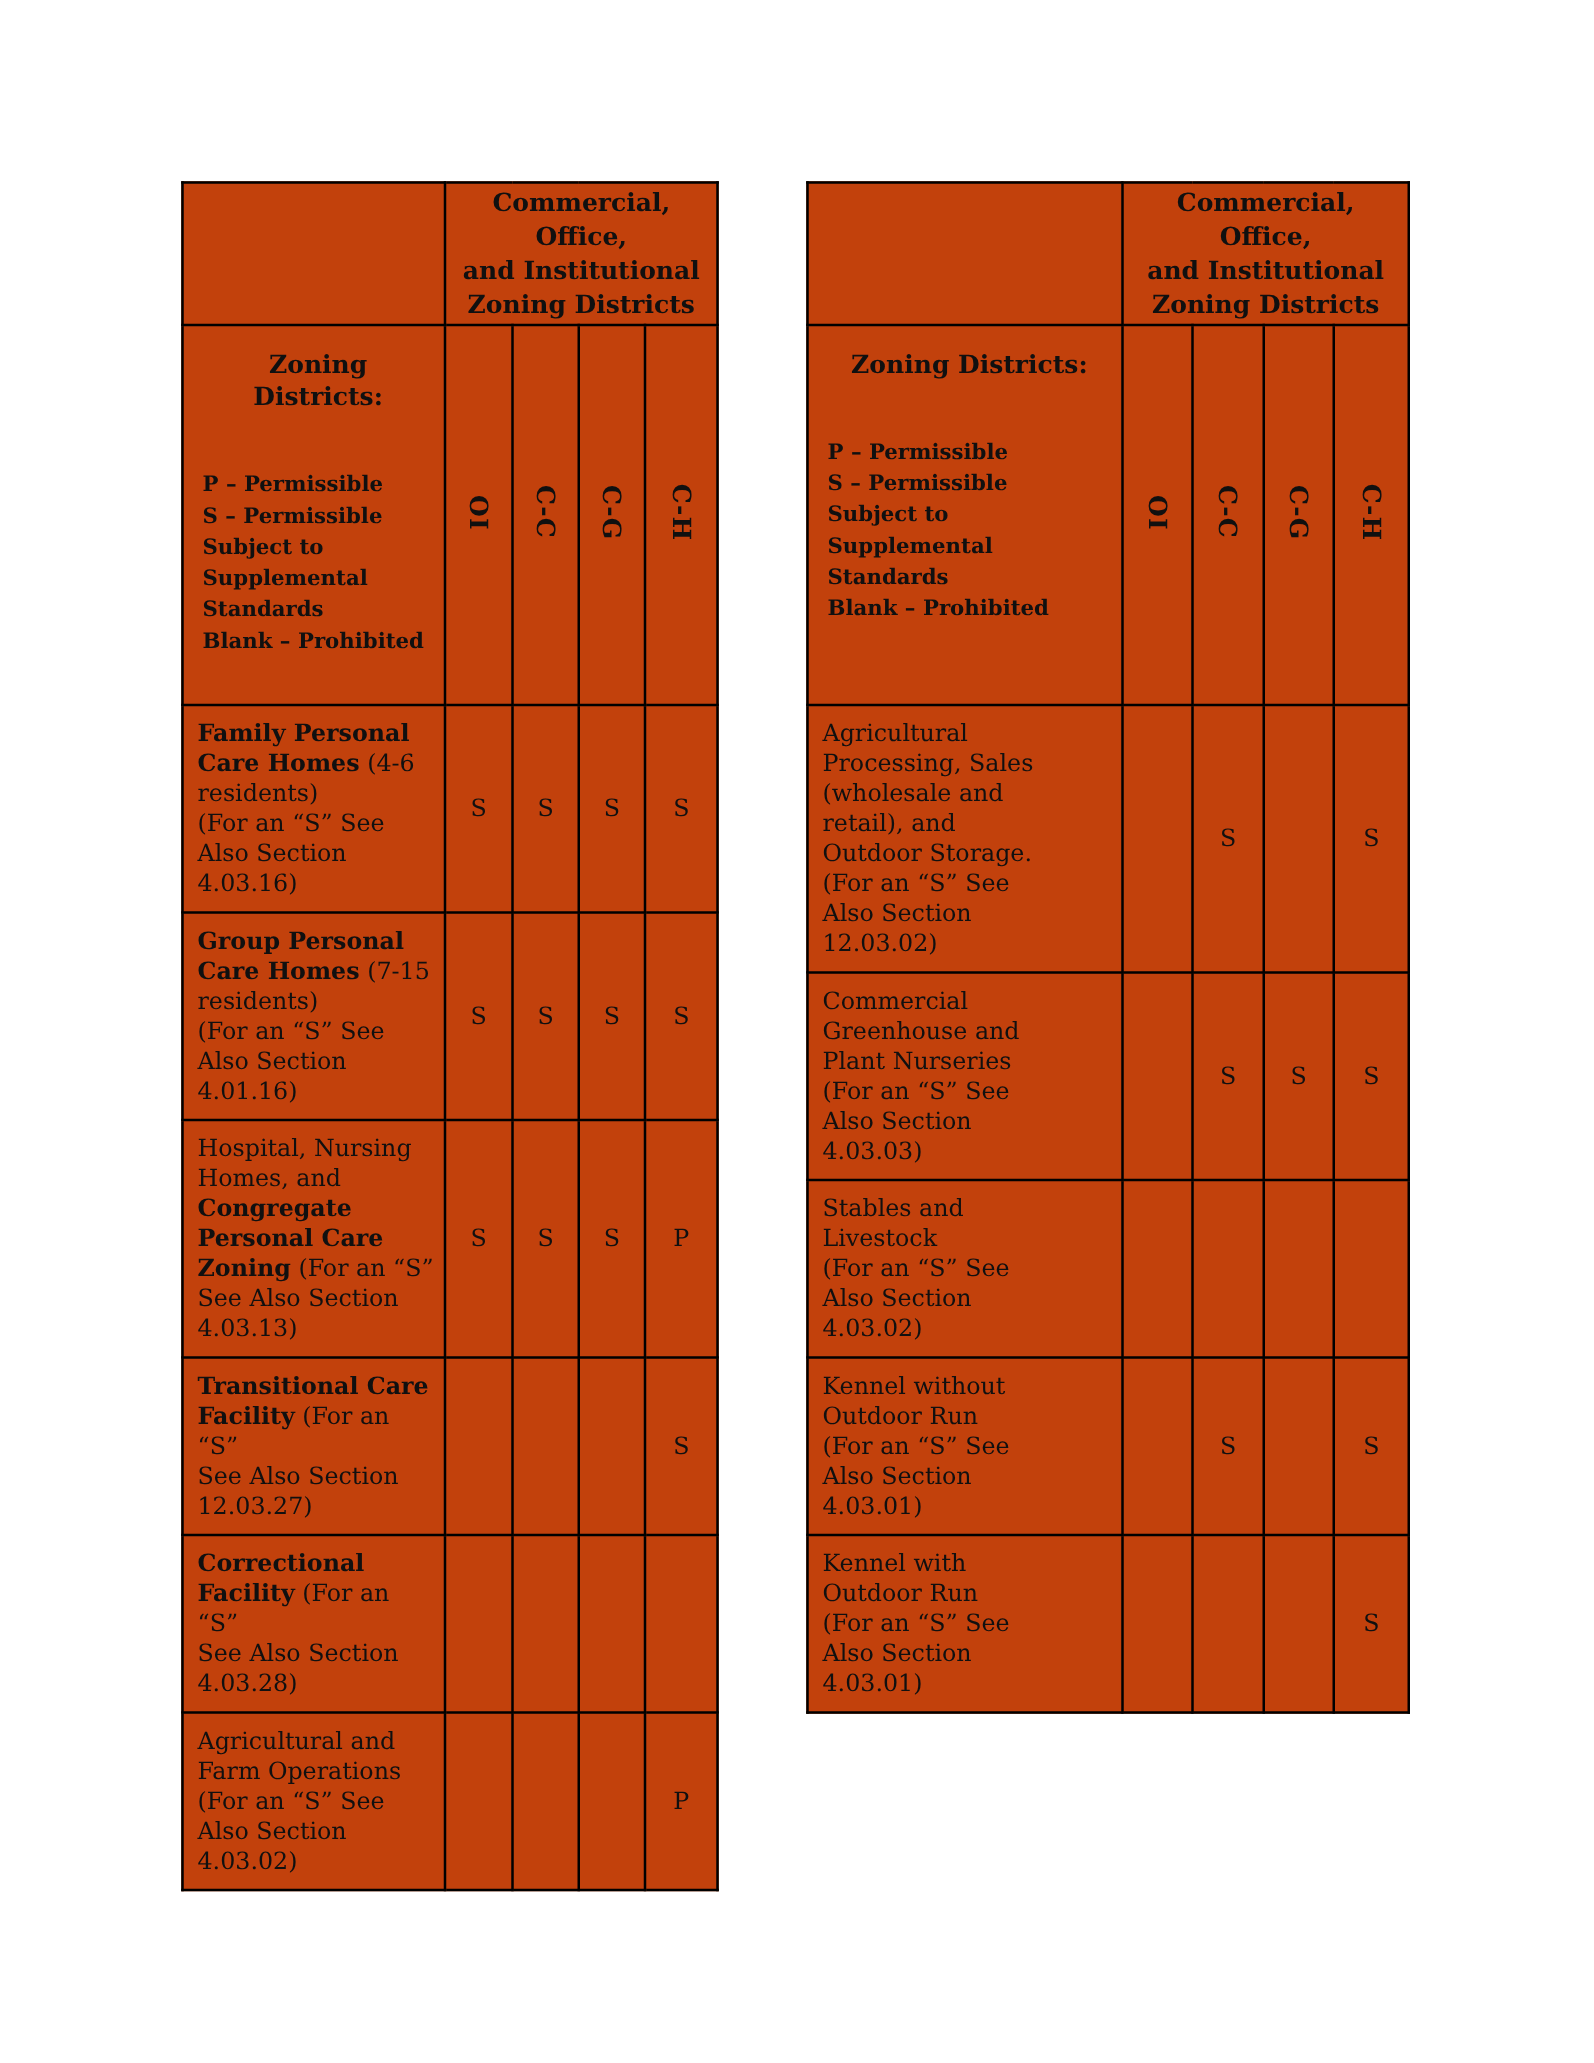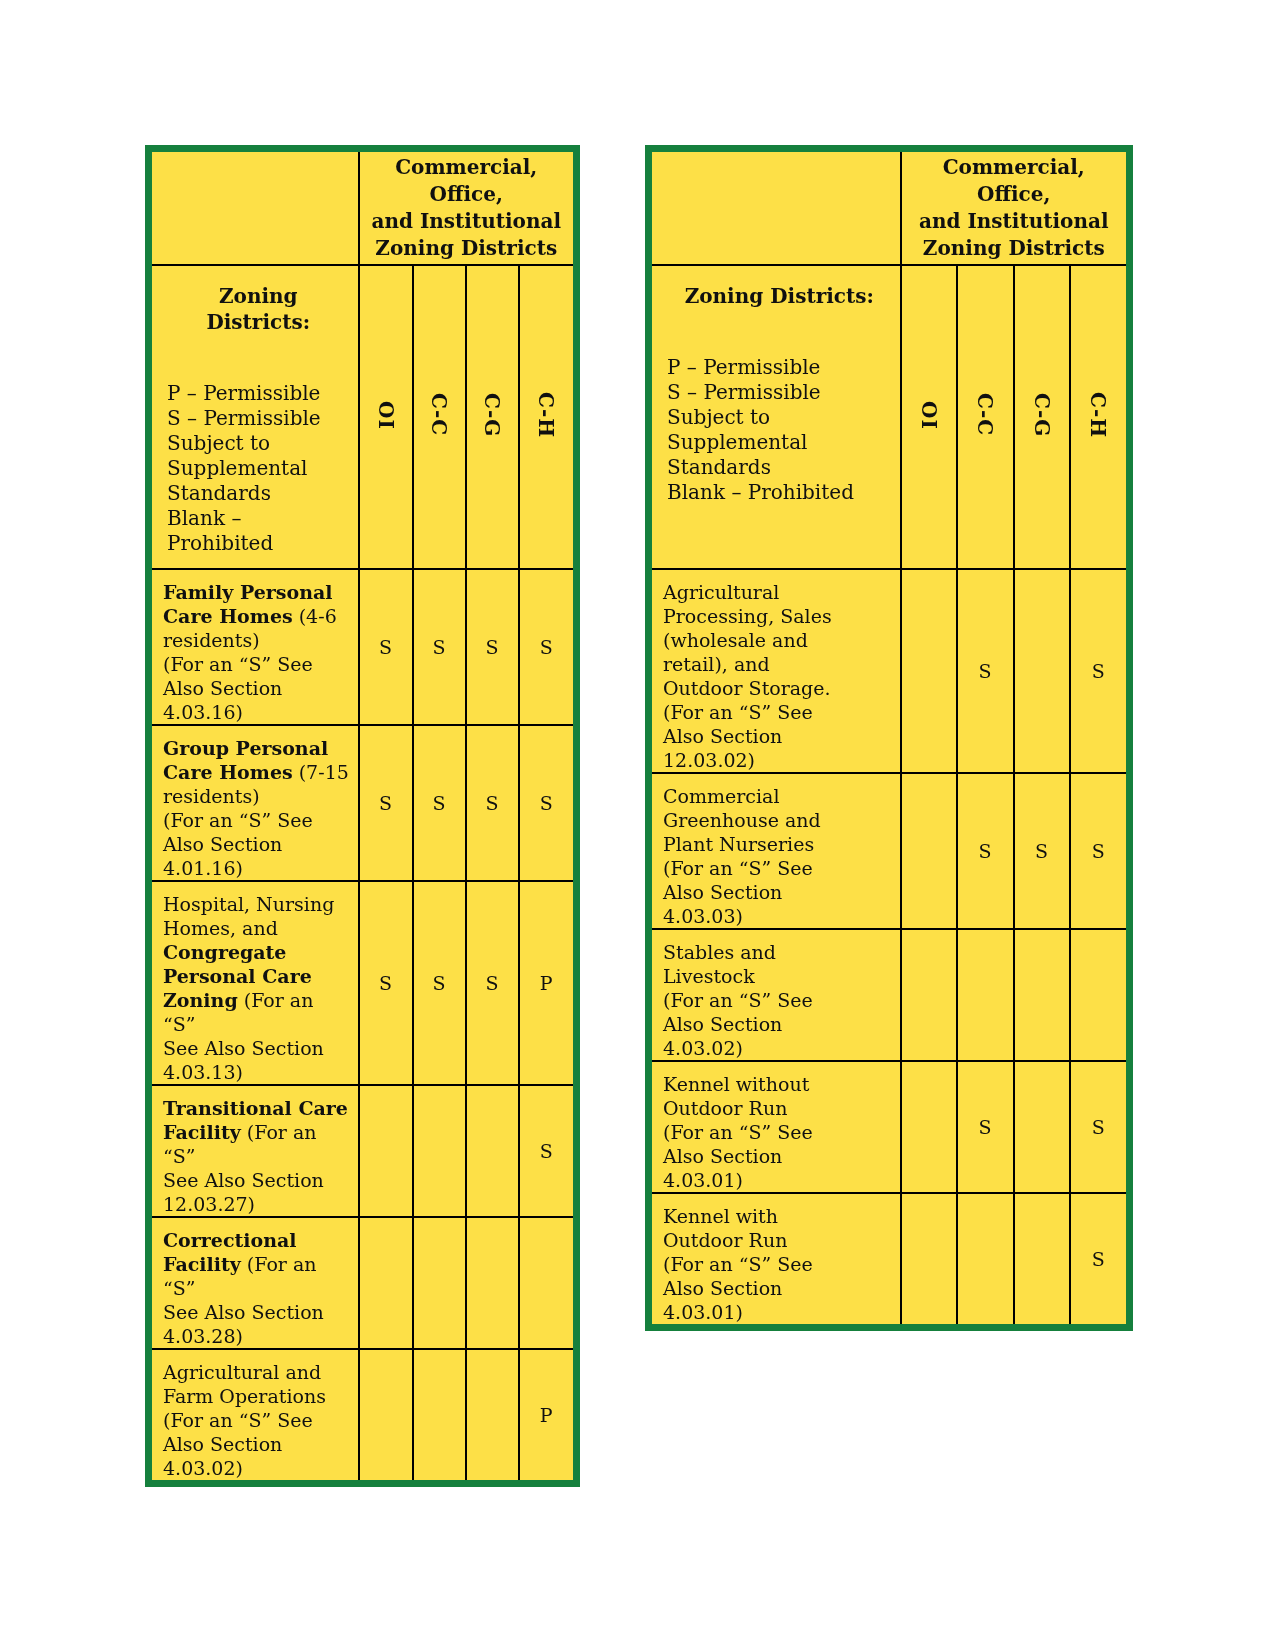--- a/index.html
+++ b/index.html
@@ -13,22 +13,22 @@
     height: 1650px;
     background: #ffffff;
     font-family: "DejaVu Serif", serif;
     color: #101010;
     overflow: hidden;
   }
   table.ztable {
     position: absolute;
     border-collapse: collapse;
     table-layout: fixed;
-    border: 7px solid #15803d;
-    background: #fde047;
+    border: 2px solid #15803d;
+    background: #c2410c;
   }
   #t-left  { left: 145px; top: 145px; width: 428px; }
   #t-right { left: 645px; top: 145px; width: 481px; }
   .ztable td {
     border: 2px solid #000;
     overflow: hidden;
   }
   .corner-cell {
     height: 96px;
   }
@@ -47,39 +47,39 @@
     padding: 17px 8px 0 15px;
   }
   .legend-heading {
     text-align: center;
     font-weight: bold;
     font-size: 20px;
     line-height: 26px;
     margin-bottom: 46px;
   }
   .legend-lines {
-    font-weight: normal;
-    font-size: 20px;
+    font-weight: bold;
+    font-size: 17px;
     line-height: 25px;
     white-space: pre-line;
   }
   .vcell {
     text-align: center;
     vertical-align: middle;
   }
   .vlabel {
     display: inline-block;
     writing-mode: vertical-rl;
     text-orientation: mixed;
     font-weight: bold;
     font-size: 20px;
     letter-spacing: 1px;
   }
   .label-cell {
-    padding: 10px 6px 0 11px;
+    padding: 10px 6px 10px 11px;
     font-size: 19px;
     line-height: 24px;
     white-space: pre-line;
     vertical-align: middle;
   }
   .value-cell {
     text-align: center;
     vertical-align: middle;
     font-size: 19px;
   }

